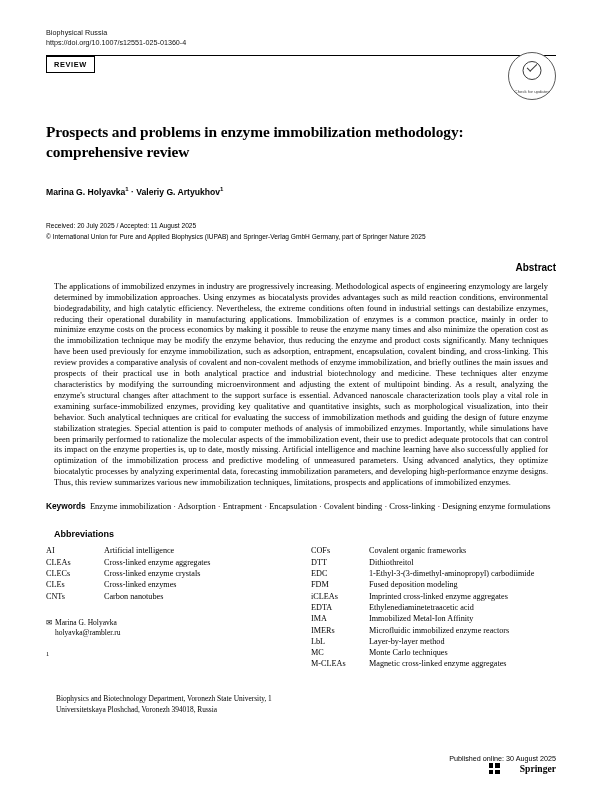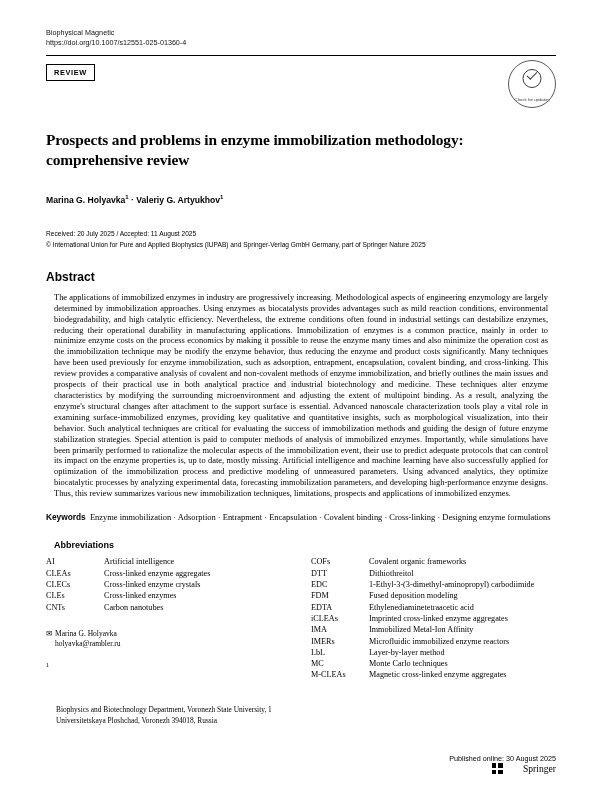--- a/index.html
+++ b/index.html
@@ -38,21 +38,20 @@
     color: #111;
   }
   .rule-top {
     border-top: 0.8px solid #000;
     margin-top: 7px;
   }
   .type-row {
     display: flex;
     align-items: flex-start;
     justify-content: space-between;
-    margin-top: 8px;
   }
   .article-type {
     border: 0.8px solid #000;
     display: inline-block;
     padding: 3px 7px 3px 7px;
     font-family: "Liberation Sans", sans-serif;
     font-size: 7.4px;
     letter-spacing: 0.6px;
     font-weight: 700;
   }
@@ -118,23 +117,24 @@
     margin-top: 24px;
   }
   .copyright {
     font-family: "Liberation Sans", sans-serif;
     font-size: 6.6px;
     line-height: 9.5px;
     margin-top: 2px;
   }
   h2.section {
     font-family: "Liberation Sans", sans-serif;
-    font-size: 12px;
+    font-size: 10px;
     font-weight: 700;
     margin: 20px 0 5px 0;
+    text-align: right;
   }
   p.abstract {
     font-size: 8.45px;
     line-height: 10.9px;
     text-align: justify;
     margin: 8px;
     hyphens: auto;
   }
   .keywords {
     font-size: 8.45px;
@@ -214,37 +214,37 @@
   .pub-online {
     font-family: "Liberation Sans", sans-serif;
     font-size: 7.2px;
   }
   .springer {
     display: flex;
     align-items: center;
     gap: 20px;
     font-family: "Liberation Serif", serif;
     font-size: 9.6px;
-    font-weight: 400;
+    font-weight: 700;
   }
   .springer-logo {
     width: 11px; height: 11px;
     position: relative;
   }
   .springer-logo .sq {
     position: absolute;
     background: #000;
   }
 </style>
 </head>
 <body>
 
 <div class="page">
 
-  <div class="journal-line">Biophysical Magnetic</div>
+  <div class="journal-line">Biophysical Russia</div>
   <div class="doi-line">https://doi.org/10.1007/s12551-025-01360-4</div>
 
   <div class="rule-top"></div>
 
   <div class="type-row">
     <div class="article-type">REVIEW</div>
     <div class="crossmark">
       <div class="cm-inner"></div>
       <div class="cm-check"></div>
       <div class="cm-text">Check for updates</div>
@@ -320,26 +320,26 @@
       </div>
       <div class="abbrev-row">
         <div class="abbrev-term">EDC</div>
         <div class="abbrev-def">1-Ethyl-3-(3-dimethyl-aminopropyl) carbodiimide</div>
       </div>
       <div class="abbrev-row">
         <div class="abbrev-term">FDM</div>
         <div class="abbrev-def">Fused deposition modeling</div>
       </div>
       <div class="abbrev-row">
+        <div class="abbrev-term">iCLEAs</div>
+        <div class="abbrev-def">Imprinted cross-linked enzyme aggregates</div>
+      </div>
+      <div class="abbrev-row">
         <div class="abbrev-term">EDTA</div>
         <div class="abbrev-def">Ethylenediaminetetraacetic acid</div>
-      </div>
-      <div class="abbrev-row">
-        <div class="abbrev-term">iCLEAs</div>
-        <div class="abbrev-def">Imprinted cross-linked enzyme aggregates</div>
       </div>
       <div class="abbrev-row">
         <div class="abbrev-term">IMA</div>
         <div class="abbrev-def">Immobilized Metal-Ion Affinity</div>
       </div>
       <div class="abbrev-row">
         <div class="abbrev-term">IMERs</div>
         <div class="abbrev-def">Microfluidic immobilized enzyme reactors</div>
       </div>
       <div class="abbrev-row">

